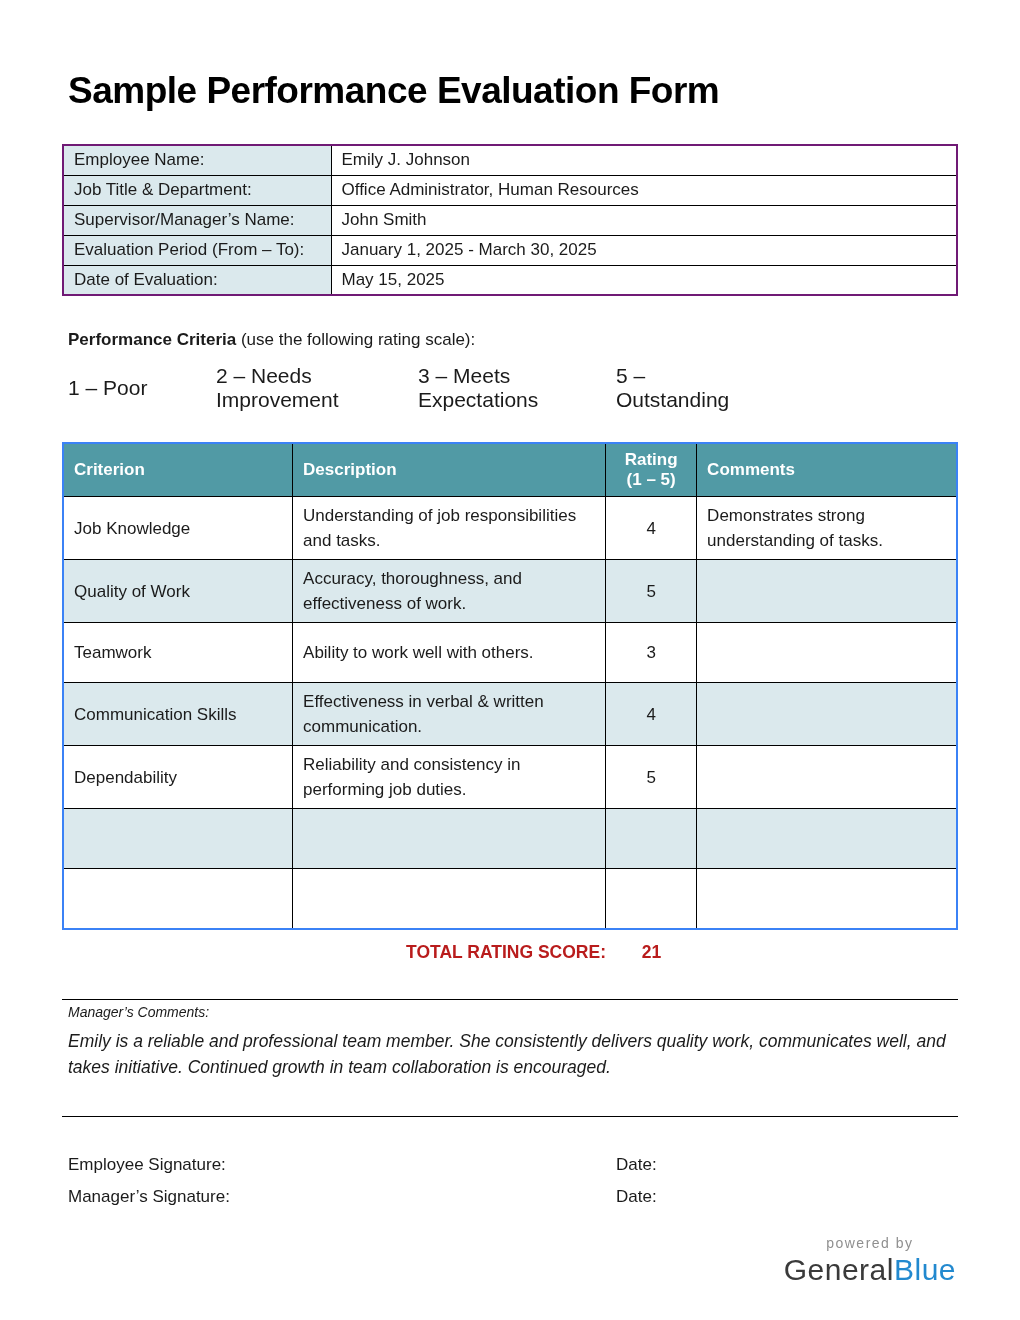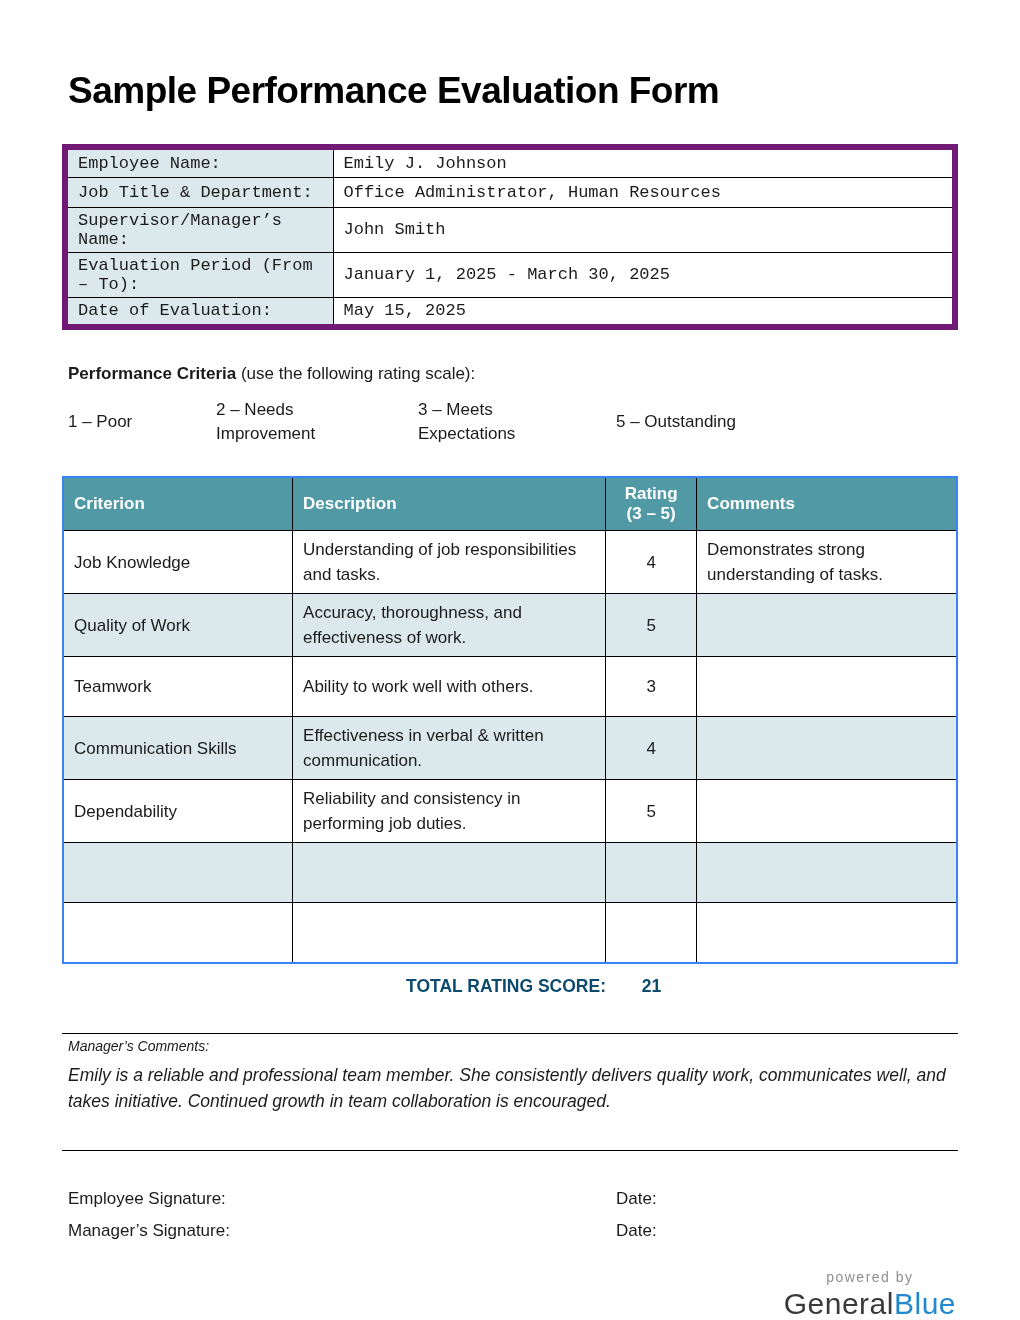--- a/index.html
+++ b/index.html
@@ -22,36 +22,36 @@
   }
   .title{
     font-size:37px;
     font-weight:700;
     letter-spacing:-0.5px;
     color:#000;
     margin:10px 0 32px 6px;
   }
   
   table{border-collapse:collapse;width:100%;}
-  .info-table{border:6px solid #701a75;font-family:Liberation Mono, monospace;}
+  .info-table{border:2px solid #701a75;}
   .info-table td{
     border:1px solid #000;
     font-size:17px;
     padding:3px 10px;
     height:30px;
     vertical-align:middle;
   }
   .info-label{width:268px;background:var(--info-label-bg);}
   
   .scale-heading{margin:34px 0 0 6px;font-size:17px;}
   .scale-heading .bold{font-weight:700;}
   .scale-row{
     display:flex;align-items:center;
     margin:14px 0 0 6px;
-    font-size:17px;line-height:24px;
+    font-size:21px;line-height:24px;
   }
   .scale-item{flex:0 0 auto;}
   .scale-item:nth-child(1){width:148px;}
   .scale-item:nth-child(2){width:202px;}
   .scale-item:nth-child(3){width:198px;}
   .scale-item:nth-child(4){width:170px;}
   .scale-item:nth-child(2) span,
   .scale-item:nth-child(3) span,
   .scale-item:nth-child(4) span{display:inline-block;max-width:125px;}
   
@@ -71,21 +71,21 @@
     font-size:17px;line-height:25px;
     padding:6px 10px;height:60px;
     vertical-align:middle;
   }
   .col-criterion{width:230px;}
   .col-description{width:314px;}
   .col-rating{width:91px;}
   .col-comments{width:261px;}
   .crit-table tbody tr:nth-child(even) td{background:var(--row-alt-bg);}
   
-  .total-row{display:flex;margin-top:12px;font-size:17.5px;font-weight:700;color:#0c4a6e;}
+  .total-row{display:flex;margin-top:12px;font-size:17.5px;font-weight:700;color:#b91c1c;}
   .total-label{width:544px;text-align:right;}
   .total-value{width:91px;text-align:center;}
   
   .rule{border:none;border-top:1px solid #000;margin:36px 0 0 0;}
   
   .mgr-label{font-style:italic;font-weight:400;font-size:14px;margin:4px 0 0 6px;}
   .mgr-text{font-style:italic;font-size:17.5px;line-height:26px;margin:8px 6px 0 6px;}
   
   .sig-block{margin:38px 0 0 6px;font-size:17px;}
   .sig-row{display:flex;margin-bottom:12px;}
@@ -141,21 +141,21 @@
     <div class="scale-item"><span>5 – Outstanding</span></div>
   </div>
 
   <table class="crit-table">
     <thead>
       <tr>
         <th class="col-criterion">Criterion</th>
         <th class="col-description">Description</th>
         <th class="col-rating center">
           <span style="display:block">Rating</span>
-          <span style="display:block">(3 – 5)</span>
+          <span style="display:block">(1 – 5)</span>
         </th>
         <th class="col-comments">Comments</th>
       </tr>
     </thead>
     <tbody>
       <tr>
         <td>Job Knowledge</td>
         <td>Understanding of job responsibilities and tasks.</td>
         <td class="center">4</td>
         <td>Demonstrates strong understanding of tasks.</td>

